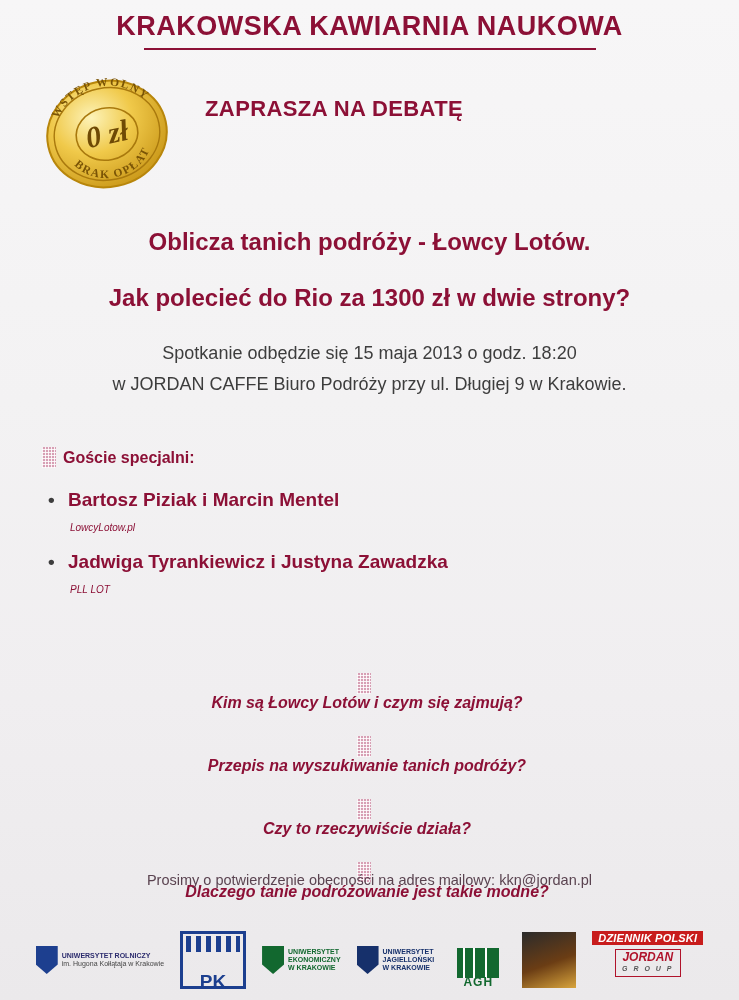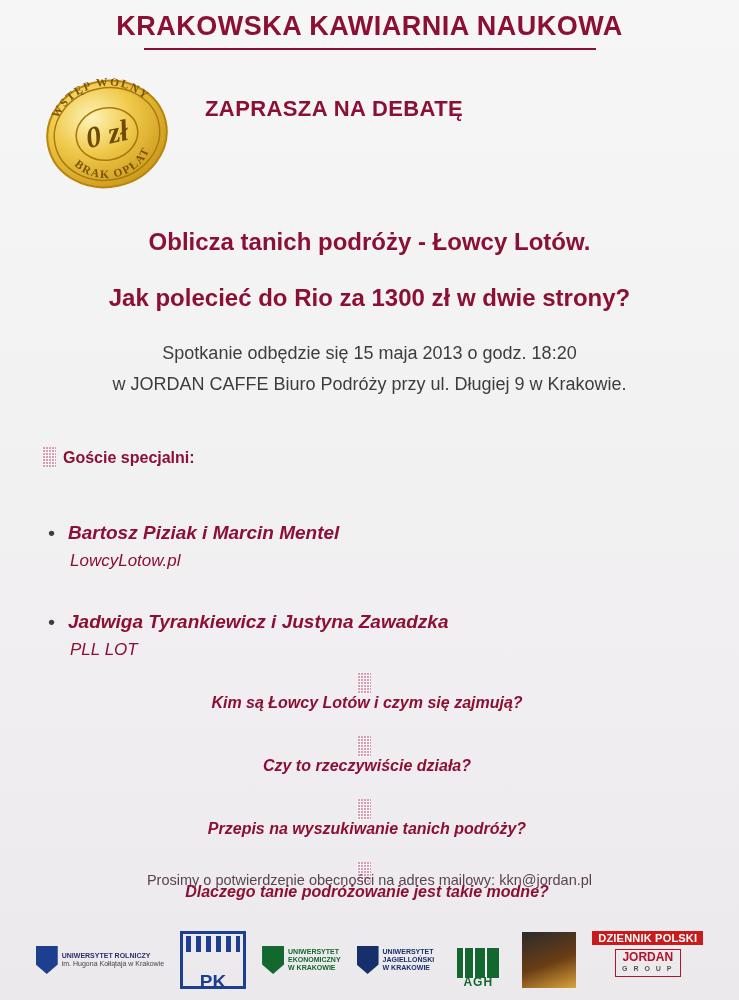--- a/index.html
+++ b/index.html
@@ -121,39 +121,37 @@
     left: 44px;
     top: 485px;
     width: 640px;
   }
   .guest-item {
     margin-bottom: 6px;
   }
   .guest-name {
     color: #8c1036;
     font-weight: bold;
-    font-style: italic;
     font-size: 19px;
     padding-left: 24px;
     position: relative;
     line-height: 30px;
-    margin-top: 33px;
   }
   .guest-name::before {
     content: "\2022";
     position: absolute;
     left: 4px;
     top: 0;
     color: #3d3d3d;
     font-size: 19px;
   }
   .guest-org {
     color: #8c1036;
     font-style: italic;
-    font-size: 17px;
+    font-size: 10px;
     padding-left: 26px;
     line-height: 26px;
   }
 
   
   .questions {
     position: absolute;
     left: 42px;
     top: 673px;
     width: 650px;
@@ -243,21 +241,21 @@
     background: linear-gradient(90deg, #12682f 0 6px, #fff 6px 8px, #12682f 8px 16px, #fff 16px 18px, #12682f 18px 28px, #fff 28px 30px, #12682f 30px 42px);
   }
   .agh-label { color: #12682f; font-weight: bold; font-size: 12px; letter-spacing: 1px; }
 
   .cafe-logo {
     width: 54px; height: 56px;
     background: linear-gradient(160deg, #2b2b2b 0%, #6b3d14 55%, #d8a43c 100%);
     display: flex; align-items: flex-end; justify-content: center;
     color: #f3d68b; font-size: 7px; padding-bottom: 2px; box-sizing: border-box;
   }
-  .press-col { display: flex; flex-direction: column; gap: 4px; }
+  .press-col { display: flex; flex-direction: column; gap: 4px; font-style: italic; }
   .dziennik {
     background: #c81c1c; color: #fff; font-weight: bold; font-size: 11px;
     padding: 3px 6px; letter-spacing: 0.2px;
   }
   .jordan {
     border: 1px solid #b0132b; color: #b0132b; font-weight: bold; font-size: 12px;
     padding: 2px 6px; text-align: center; line-height: 11px;
   }
   .jordan small { display:block; font-size: 7px; letter-spacing: 2px; color:#555; }
   .uni-block { display: flex; flex-direction: column; justify-content: center; }
@@ -323,25 +321,25 @@
     </div>
   </div>
 
   <div class="questions">
     <div class="question">
       <span class="bar"></span>
       <span class="question-text">Kim są Łowcy Lotów i czym się zajmują?</span>
     </div>
     <div class="question">
       <span class="bar"></span>
-      <span class="question-text">Czy to rzeczywiście działa?</span>
+      <span class="question-text">Przepis na wyszukiwanie tanich podróży?</span>
     </div>
     <div class="question">
       <span class="bar"></span>
-      <span class="question-text">Przepis na wyszukiwanie tanich podróży?</span>
+      <span class="question-text">Czy to rzeczywiście działa?</span>
     </div>
     <div class="question">
       <span class="bar"></span>
       <span class="question-text">Dlaczego tanie podróżowanie jest takie modne?</span>
     </div>
   </div>
 
   <div class="contact">
     <div>Prosimy o potwierdzenie obecności na adres mailowy: kkn@jordan.pl</div>
   </div>

